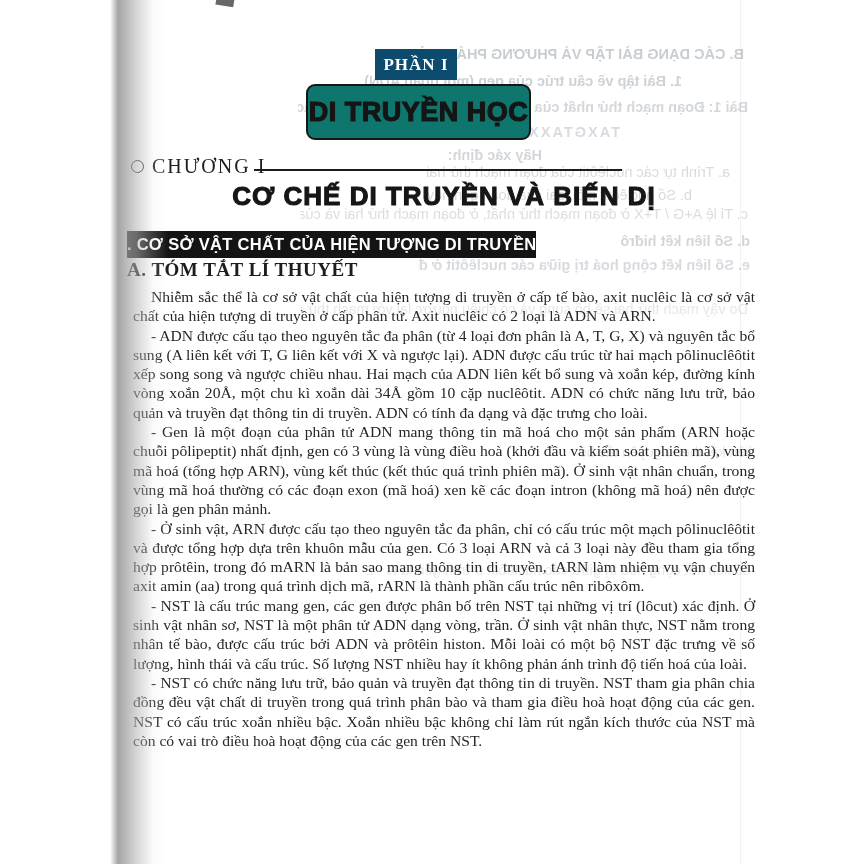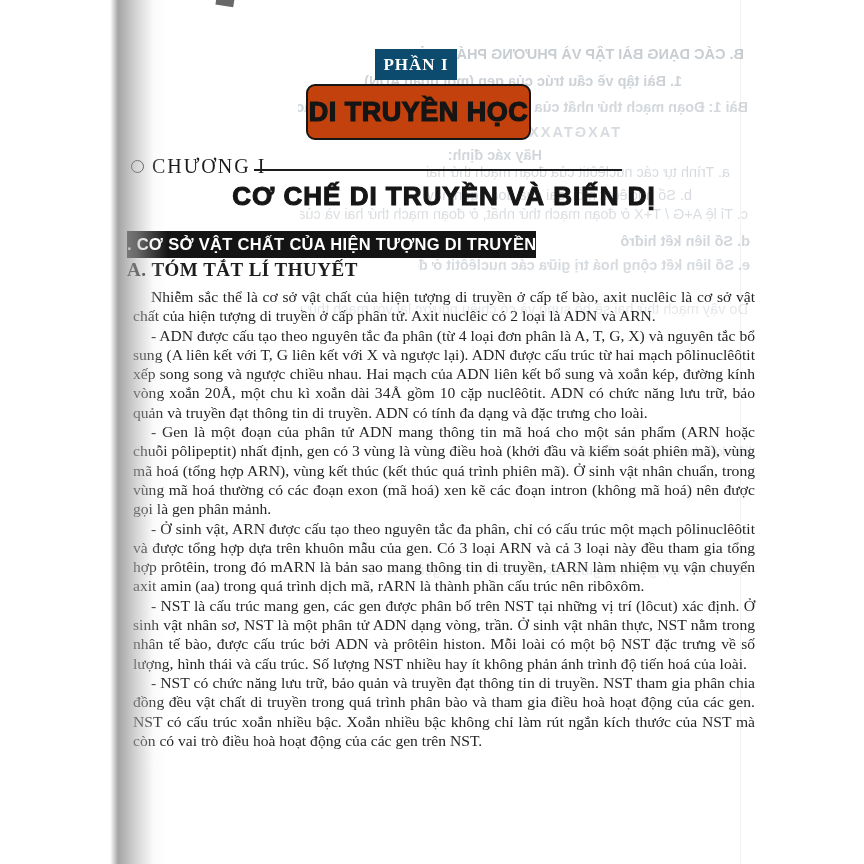--- a/index.html
+++ b/index.html
@@ -45,21 +45,21 @@
   .bl11{top:444px;left:556px;width:196px;opacity:.20;}
   .bl12{top:562px;left:330px;width:420px;opacity:.18;}
   
   .part-label{
     position:absolute;left:375px;top:49px;width:82px;height:31px;z-index:3;
     background:#0c4a6e;color:#ffffff;display:flex;align-items:center;justify-content:center;
     font-family:"Liberation Serif","DejaVu Serif",serif;font-weight:bold;font-size:17px;letter-spacing:1px;
   }
   .part-title{
     position:absolute;left:306px;top:84px;width:221px;height:52px;z-index:3;
-    background:#c2410c;border:2.5px solid #161616;border-radius:9px;
+    background:#0f766e;border:2.5px solid #161616;border-radius:9px;
     display:flex;align-items:center;justify-content:center;
     font-family:"Liberation Sans","DejaVu Sans",sans-serif;font-weight:bold;font-size:27px;
     color:#151515;letter-spacing:.5px;-webkit-text-stroke:1.2px #151515;
   }
   .chapter-row{
     position:absolute;left:131px;top:155px;z-index:3;display:flex;align-items:center;
     font-family:"Liberation Serif","DejaVu Serif",serif;font-size:20px;color:#1d1d1d;letter-spacing:2px;
   }
   .chapter-circle{
     display:inline-block;width:11px;height:11px;border:1.6px solid #2c2c2c;border-radius:50%;

